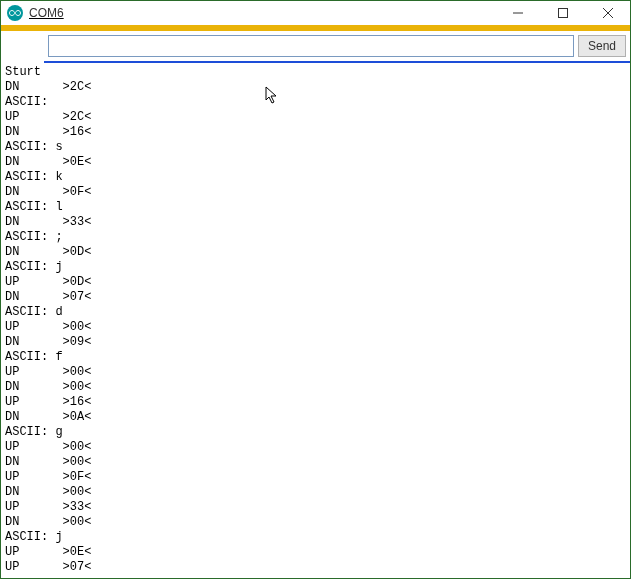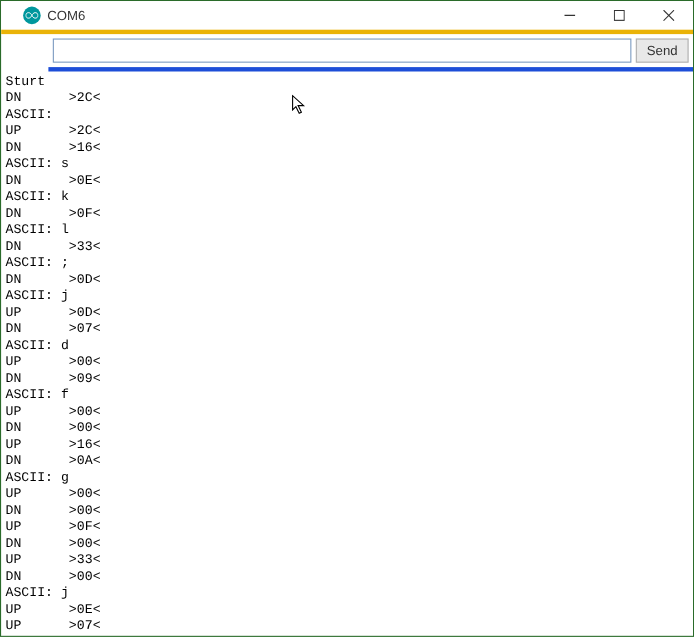--- a/index.html
+++ b/index.html
@@ -11,23 +11,24 @@
     height: 579px;
     overflow: hidden;
     border: 1px solid #2a6b2a;
     display: flex;
     flex-direction: column;
   }
   .titlebar {
     height: 30px;
     display: flex;
     align-items: center;
-    padding-left: 20px;
+    padding-left: 6px;
     background: #fff;
-    border-bottom: 4px solid #eab308;
+    border-bottom: 6px solid #eab308;
+    text-decoration: underline;
   }
   .app-icon {
     width: 16px; height: 16px;
     border-radius: 50%;
     background: #00979D;
     display: inline-flex;
     align-items: center;
     justify-content: center;
     margin-right: 6px;
   }
@@ -43,21 +44,21 @@
     align-items: center;
     justify-content: center;
     font-size: 14px;
     color: #333;
   }
   .win-btn svg { width: 10px; height: 10px; stroke: #333; stroke-width: 1; fill: none; }
   .toolbar {
     display: flex;
     padding: 4px;
     gap: 4px;
-    border-bottom: 4px solid #1d4ed8;
+    border-bottom: 2px solid #1d4ed8;
     margin-left: 43px;
   }
   .send-input {
     flex: 1;
     height: 22px;
     border: 1px solid #7a9ac0;
     padding: 2px 4px;
     font-size: 12px;
     outline: none;
   }

